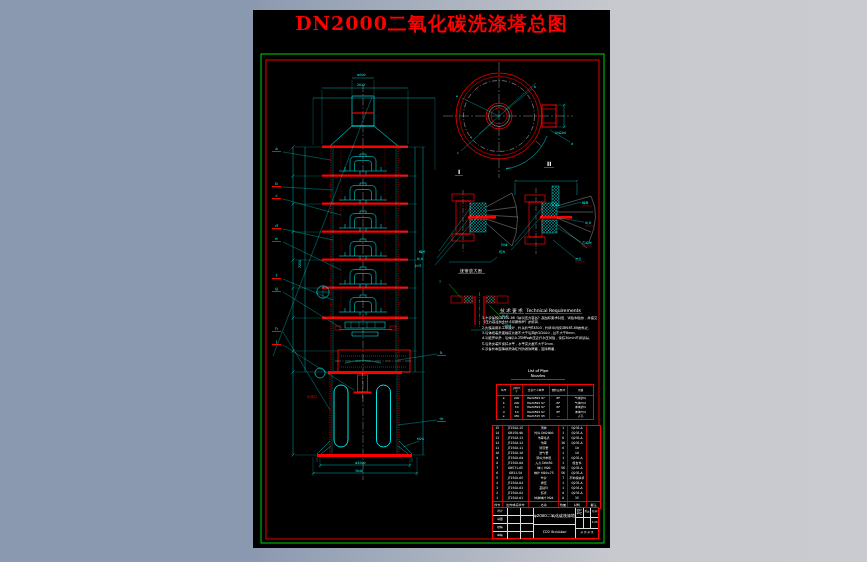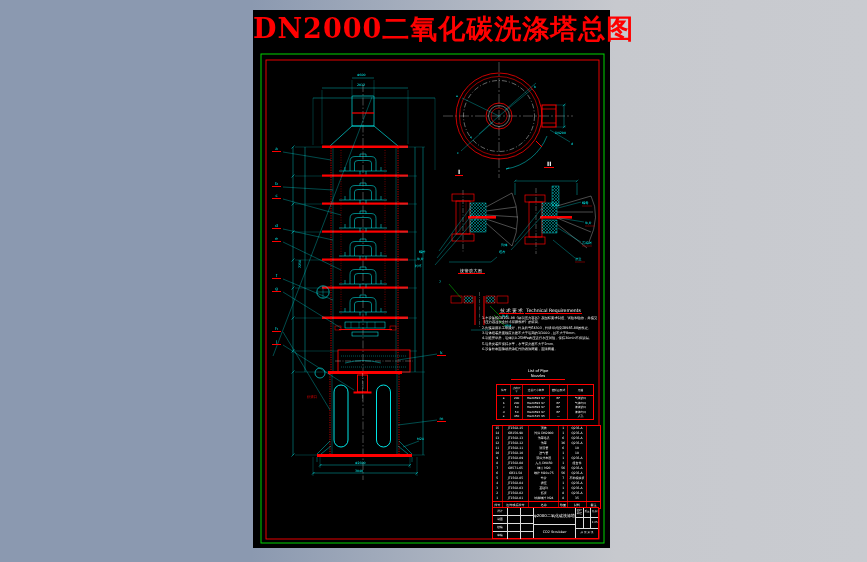--- a/index.html
+++ b/index.html
@@ -1,21 +1,21 @@
 <!DOCTYPE html>
 <html><head>
 <meta charset="utf-8">
 <style>
   html,body{margin:0;padding:0;background:#9aa5b5;}
   .viewport{position:relative;width:867px;height:562px;overflow:hidden;
     background:linear-gradient(90deg,#8b99b0 0%,#8b99b0 29%,#c7c9ce 71%,#c9cbd0 100%);
     font-family:"DejaVu Sans",sans-serif;}
   .sheet{position:absolute;left:253px;top:10px;width:357px;height:538px;background:#000;}
   .main-title{position:absolute;top:1px;left:0;width:100%;text-align:center;
-    color:#f00;font-family:"DejaVu Serif",serif;font-weight:bold;font-size:27px;
+    color:#f00;font-family:"DejaVu Serif",serif;font-weight:bold;font-size:19px;
     letter-spacing:1px;white-space:nowrap;}
   svg.art{position:absolute;left:0;top:0;font-family:"DejaVu Sans",sans-serif;}
   .st{fill:#0ff;font-size:3.2px;}
   .str{fill:#f00;font-size:3.4px;}
   .ntag{position:absolute;width:9px;text-align:center;color:#0ff;font-size:4px;
     line-height:5px;border-bottom:1px solid #f00;}
   .slab{position:absolute;color:#fff;font-size:6px;font-weight:bold;line-height:7px;
     border-bottom:1px solid #f00;padding:0 3px;}
   .sdtitle{position:absolute;left:205px;top:258px;color:#fff;font-size:4px;line-height:5px;
     border-bottom:1px solid #f00;padding:0 2px;letter-spacing:.5px;}

